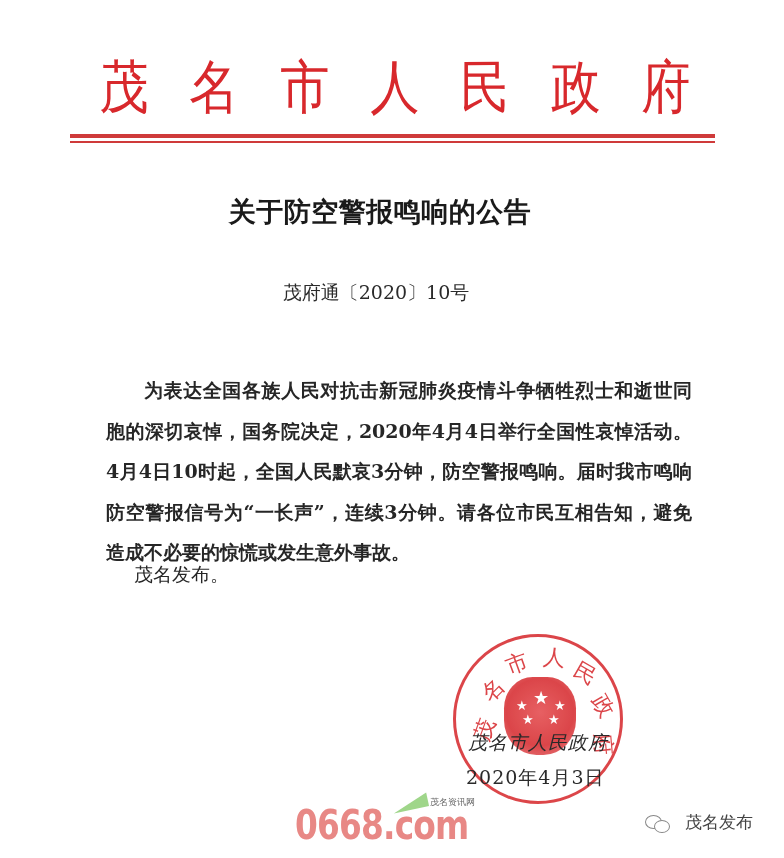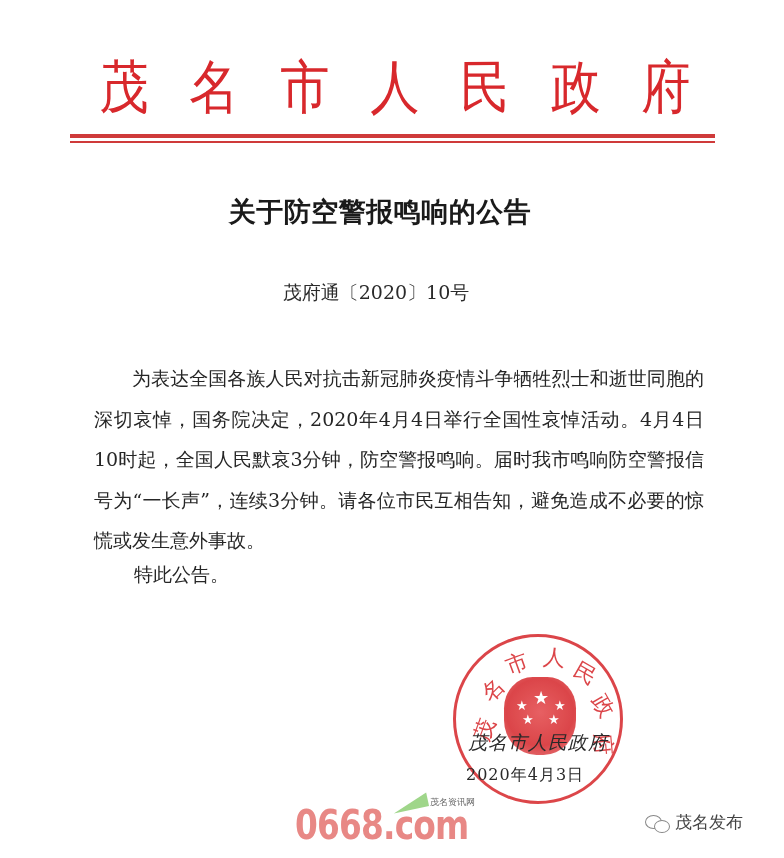--- a/index.html
+++ b/index.html
@@ -11,39 +11,39 @@
                    letter-spacing:0; line-height:70px; transform:scaleX(0.85); display:inline-block; }
   .rule-thick { position:absolute; left:70px; top:134px; width:645px; height:4px; background:#cf3a3a; }
   .rule-thin { position:absolute; left:70px; top:141px; width:645px; height:1.5px; background:#cf3a3a; }
   .doc-title { position:absolute; left:0; width:760px; top:194px; text-align:center;
                font-size:27px; font-weight:bold; color:#1a1a1a; letter-spacing:0.5px;
                font-family:"DejaVu Sans","Liberation Sans",sans-serif; }
   .doc-number { position:absolute; left:0; width:752px; top:280px; text-align:center;
                 font-size:19px; color:#2a2a2a; }
   .body-text { position:absolute; left:94px; top:358px; width:610px; font-size:19px;
                line-height:40.5px; color:#262626; text-align:justify; }
-  .body-text p { margin:0; }
+  .body-text p { margin:12px;font-weight:bold; }
   .indent { text-indent:2em; }
   .closing { position:absolute; left:134px; top:562px; font-size:19px; color:#262626; }
   .seal { position:absolute; left:453px; top:634px; width:170px; height:170px; border-radius:50%;
           border:3px solid #d9363a; box-sizing:border-box; opacity:0.92; }
   .seal-emblem { position:absolute; left:48px; top:40px; width:72px; height:78px; border-radius:40% 40% 45% 45%;
                  background:radial-gradient(circle at 50% 45%, #e55356 0%, #d9363a 60%, #e7777a 100%); }
   .seal-star { position:absolute; color:#fff; font-size:13px; line-height:13px; }
   .seal-ring-text { position:absolute; font-size:22px; color:#d9363a; }
   .signer { position:absolute; left:468px; top:730px; font-size:19px; color:#2a2a2a; letter-spacing:1px;font-style:italic; }
-  .sign-date { position:absolute; left:466px; top:765px; font-size:16px; color:#2a2a2a; letter-spacing:1px; }
+  .sign-date { position:absolute; left:466px; top:765px; font-size:19px; color:#2a2a2a; letter-spacing:1px; }
   .wm-logo { position:absolute; left:295px; top:802px; font-family:"DejaVu Sans","Liberation Sans",sans-serif;
              font-size:40px; font-weight:bold; color:#e88885; letter-spacing:-1px; transform:scaleX(0.82);
              transform-origin:left top; }
   .wm-plane { position:absolute; left:392px; top:796px; width:0; height:0;
               border-left:36px solid transparent; border-bottom:14px solid #9fd68a; transform:rotate(-12deg); }
   .wm-sub { position:absolute; left:430px; top:796px; font-size:9px; color:#666;
             font-family:"DejaVu Sans","Liberation Sans",sans-serif;text-align:right; }
-  .wechat { position:absolute; left:645px; top:811px; display:flex; align-items:center; gap:4px; }
+  .wechat { position:absolute; left:645px; top:811px; display:flex; align-items:center; gap:14px; }
   .wechat-icon { width:26px; height:20px; position:relative; }
   .wechat-icon .b1 { position:absolute; left:0; top:2px; width:15px; height:12px; border:1px solid #888; border-radius:50%; }
   .wechat-icon .b2 { position:absolute; left:9px; top:7px; width:14px; height:11px; border:1px solid #888; border-radius:50%; background:#fff; }
   .wechat-label { font-size:17px; color:#444; font-family:"DejaVu Sans","Liberation Sans",sans-serif; }
 </style>
 </head>
 <body>
 
 <div class="masthead">
   <span>茂</span>
@@ -56,21 +56,21 @@
 </div>
 <div class="rule-thick"></div>
 <div class="rule-thin"></div>
 
 <div class="doc-title">关于防空警报鸣响的公告</div>
 <div class="doc-number">茂府通〔2020〕10号</div>
 
 <div class="body-text">
   <p class="indent">为表达全国各族人民对抗击新冠肺炎疫情斗争牺牲烈士和逝世同胞的深切哀悼，国务院决定，2020年4月4日举行全国性哀悼活动。4月4日10时起，全国人民默哀3分钟，防空警报鸣响。届时我市鸣响防空警报信号为“一长声”，连续3分钟。请各位市民互相告知，避免造成不必要的惊慌或发生意外事故。</p>
 </div>
-<div class="closing">特此公告。</div>
+<div class="closing">茂名发布。</div>
 
 <div class="seal">
   <div class="seal-emblem">
     <span class="seal-star" style="left:29px;top:14px;font-size:18px;">★</span>
     <span class="seal-star" style="left:12px;top:22px;">★</span>
     <span class="seal-star" style="left:50px;top:22px;">★</span>
     <span class="seal-star" style="left:18px;top:36px;">★</span>
     <span class="seal-star" style="left:44px;top:36px;">★</span>
   </div>
   <span class="seal-ring-text" style="left:18px;top:78px;transform:rotate(-70deg);">茂</span>

